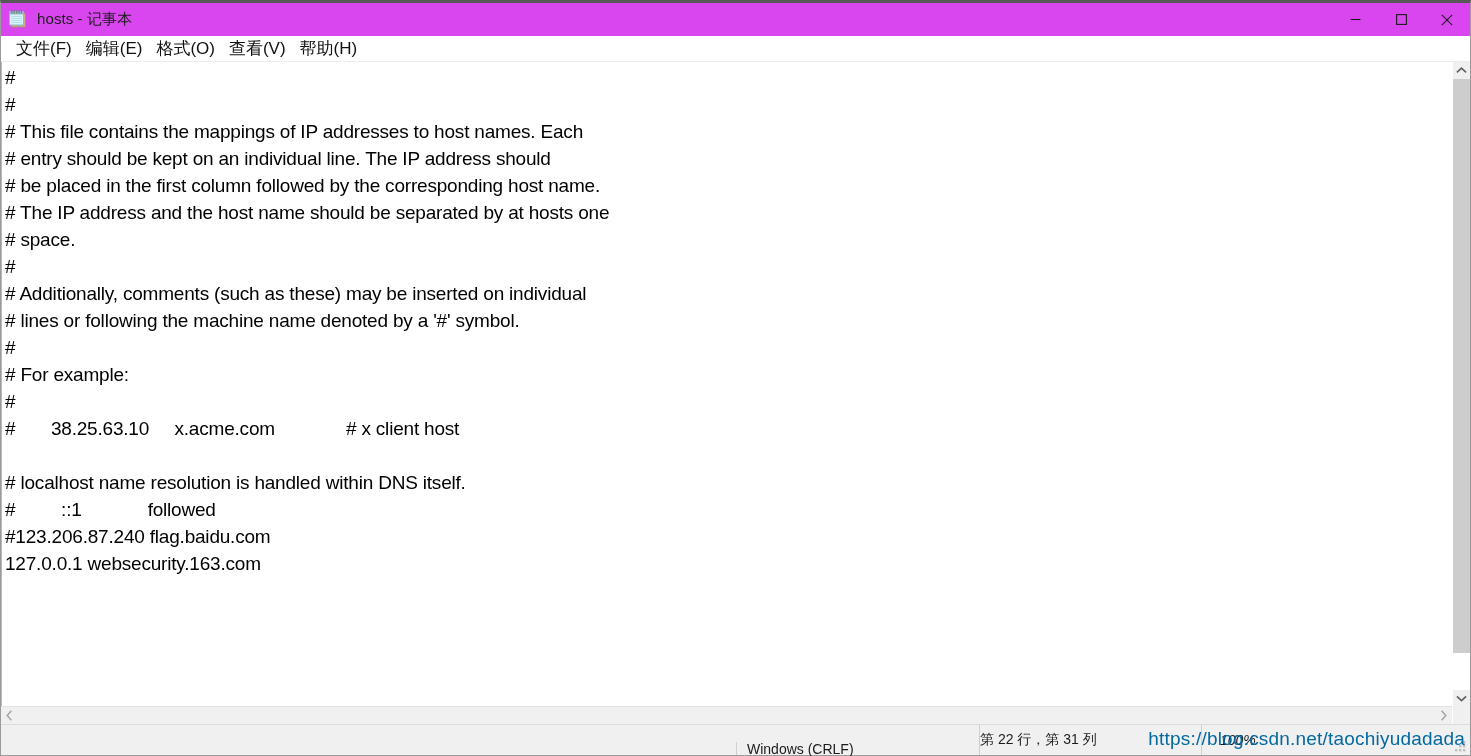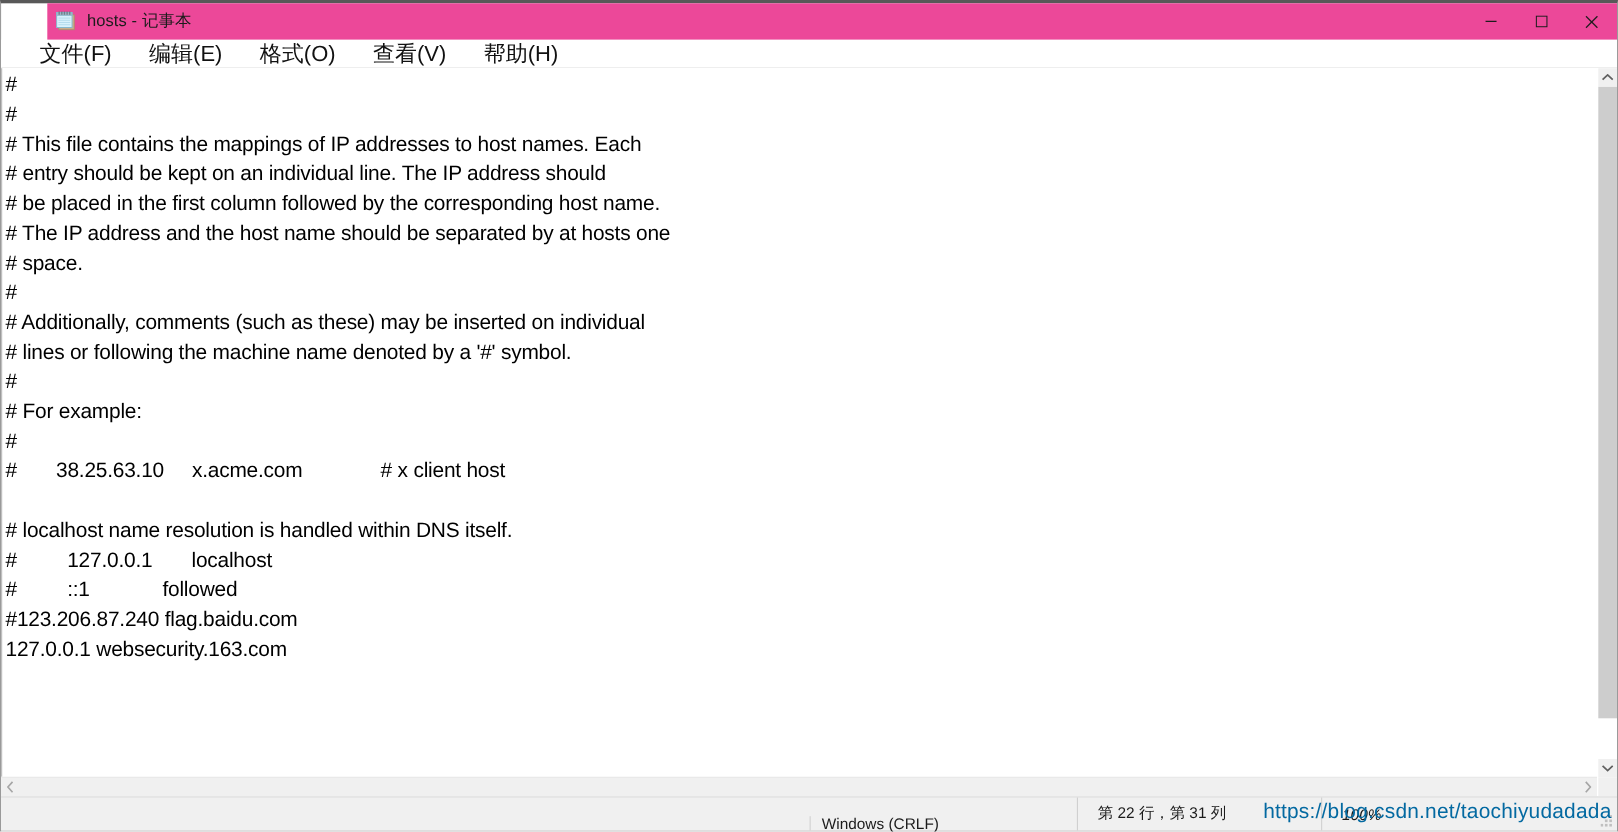--- a/index.html
+++ b/index.html
@@ -28,25 +28,24 @@
     border-right: 1px solid #9a9a9a;
     border-bottom: 1px solid #9a9a9a;
     display: flex;
     flex-direction: column;
   }
 
   
   #titlebar {
     height: 33px;
     min-height: 33px;
-    background: #ec4899;
-    display: flex;
-    align-items: center;
-    position: relative;
-    margin-left: 42px;
+    background: #d946ef;
+    display: flex;
+    align-items: center;
+    position: relative;
   }
   #title-left {
     display: flex;
     align-items: center;
     padding-left: 7px;
     height: 100%;
   }
   #app-icon {
     width: 21px;
     height: 21px;
@@ -84,27 +83,26 @@
   #menubar {
     height: 25px;
     min-height: 25px;
     background: #ffffff;
     display: flex;
     align-items: center;
     padding-left: 8px;
     border-bottom: 1px solid #ededed;
   }
   .menu-item {
-    font-size: 20px;
+    font-size: 17px;
     color: #111111;
     padding: 0 7px;
     white-space: nowrap;
     line-height: 24px;
     cursor: default;
-    margin-left: 20px;
   }
 
   
   #editor-area {
     flex: 1 1 auto;
     display: flex;
     flex-direction: row;
     min-height: 0;
   }
   #text-wrap {
@@ -216,21 +214,20 @@
   #sb-spacer { width: 735px; }
   #sb-eol {
     width: 243px;
     border-left: 1px solid #d0d0d0;
     padding-left: 10px;
     margin-top: 17px;
   }
   #sb-pos {
     width: 222px;
     border-left: 1px solid #d0d0d0;
-    padding-left: 18px;
   }
   #sb-zoom {
     flex: 1 1 auto;
     border-left: 1px solid #d0d0d0;
     padding-left: 18px;
     font-style: italic;
   }
   #resize-grip {
     position: absolute;
     right: 3px;
@@ -320,21 +317,20 @@
         <div class="text-line"># space.</div>
         <div class="text-line">#</div>
         <div class="text-line"># Additionally, comments (such as these) may be inserted on individual</div>
         <div class="text-line"># lines or following the machine name denoted by a '#' symbol.</div>
         <div class="text-line">#</div>
         <div class="text-line"># For example:</div>
         <div class="text-line">#</div>
         <div class="text-line">#       38.25.63.10     x.acme.com              # x client host</div>
         <div class="text-line">&nbsp;</div>
         <div class="text-line"># localhost name resolution is handled within DNS itself.</div>
-        <div class="text-line">#         127.0.0.1       localhost</div>
         <div class="text-line">#         ::1             followed</div>
         <div class="text-line">#123.206.87.240 flag.baidu.com</div>
         <div class="text-line">127.0.0.1 websecurity.163.com</div>
       </div>
 
       <div id="hscroll">
         <div class="hsb-arrow">
           <svg width="7" height="11" viewBox="0 0 7 11">
             <polyline points="5.4,0.8 1.2,5.5 5.4,10.2" fill="none" stroke="#a6a6a6" stroke-width="1.5"></polyline>
           </svg>

